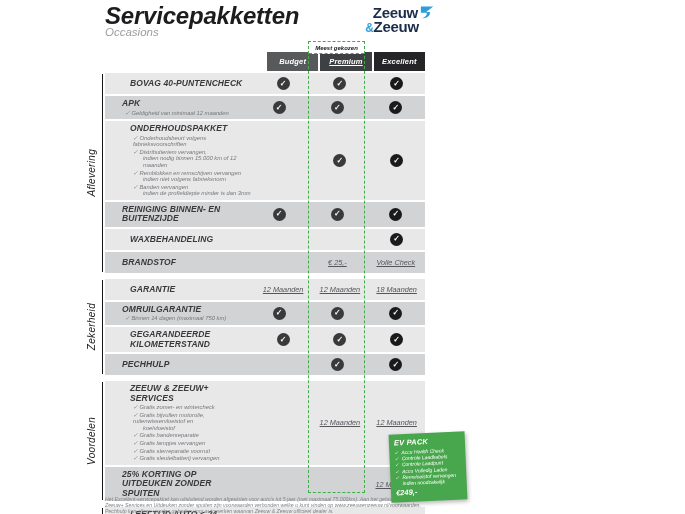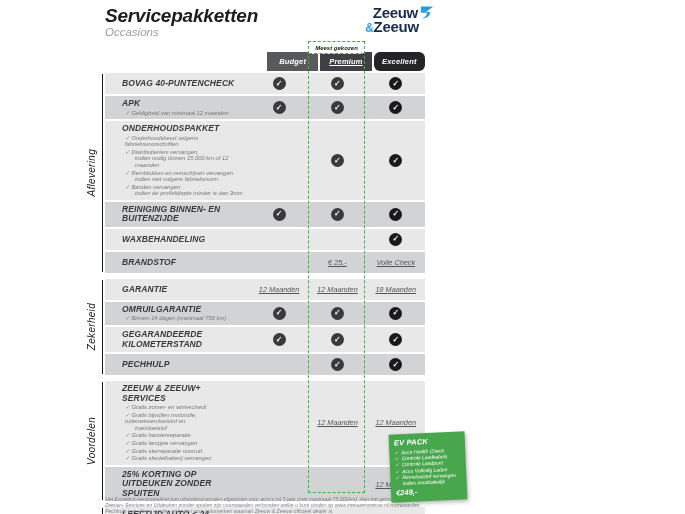--- a/index.html
+++ b/index.html
@@ -2,42 +2,42 @@
 <html style="--accent_green: #3fae49; --ev_green: #48a64c; --header_budget: #58595b; --header_premium: #3f4043; --header_excellent: #252527; --row_light: #e8e8e9; --row_dark: #d2d3d5; --check_circle: #3a3a3d; --check_circle_dark: #1a1a1c; --logo_navy: #1b2b49; --logo_blue: #2d9fd8;"><head>
 <meta charset="utf-8">
 <style>
   html,body{margin:0;padding:0;}
   body{
     width:685px;height:514px;position:relative;background:#ffffff;overflow:hidden;
     font-family:"Liberation Sans", sans-serif;
   }
   
   .title-block{position:absolute;left:105px;top:6px;}
-  .page-title{font-size:19px;font-weight:800;font-style:italic;color:#1c1c1e;letter-spacing:-0.2px;line-height:20px;}
+  .page-title{font-size:24px;font-weight:800;font-style:italic;color:#1c1c1e;letter-spacing:-0.2px;line-height:20px;}
   .page-subtitle{font-size:11.5px;font-style:italic;color:#9b9da0;line-height:13px;}
   .logo{position:absolute;left:350px;top:5px;width:84px;text-align:center;line-height:14px;}
   .logo-row1{font-size:15px;font-weight:800;color:var(--logo_navy,#1b2b49);letter-spacing:-0.3px;display:flex;justify-content:flex-end;align-items:center;}
   .logo-row2{font-size:15px;font-weight:800;color:var(--logo_navy,#1b2b49);letter-spacing:-0.3px;}
   .logo-amp{color:var(--logo_blue,#2d9fd8);font-size:12px;font-weight:800;}
   .z-icon{width:15px;height:15px;margin-left:1px;}
   
   .table{position:absolute;left:105px;top:41px;width:320px;}
   .premium-outline{position:absolute;left:203px;top:0;width:57px;height:452px;border:1px dashed var(--accent_green,#3fae49);box-sizing:border-box;pointer-events:none;z-index:6;}
   .badge{position:absolute;top:0;left:0;right:0;height:11px;background:#fff;border-bottom:1px dashed var(--accent_green,#3fae49);display:flex;align-items:center;justify-content:center;font-size:6px;font-weight:700;font-style:italic;color:#232326;}
   .header-row{display:flex;gap:2px;margin-left:145px;margin-top:11px;margin-bottom:2px;position:relative;z-index:2;}
   .hcell{width:56.3px;height:19px;display:flex;align-items:center;justify-content:center;color:#fff;font-size:7.5px;font-weight:700;font-style:italic;letter-spacing:0.2px;}
   .h0{background:var(--header_budget,#58595b);margin-left:17px;}
   .h1{background:var(--header_premium,#3f4043);text-decoration:underline;}
-  .h2{background:var(--header_excellent,#252527);border-radius:6px;}
+  .h2{background:var(--header_excellent,#252527);}
   .section{position:relative;margin-bottom:6px;}
   .side{position:absolute;left:-24px;top:1px;bottom:1px;width:21px;border-right:1.6px solid #161618;display:flex;align-items:center;justify-content:center;}
   .side span{writing-mode:vertical-rl;transform:rotate(180deg);font-size:10px;font-style:italic;font-weight:500;color:#1a1a1c;letter-spacing:0.3px;}
   .rows{display:flex;flex-direction:column;gap:2px;}
   .row{display:flex;align-items:center;min-height:21px;box-sizing:border-box;padding:3px 0;}
-  .row.light{background:var(--row_light,#e8e8e9);}
+  .row.light{background:var(--row_light,#e8e8e9);padding-left:8px;}
   .row.dark{background:var(--row_dark,#d2d3d5);}
   .section-kosten .row{min-height:24px;}
   .rlabel{width:145px;box-sizing:border-box;padding-left:17px;padding-right:4px;}
   .rtitle{font-size:8.5px;font-weight:700;font-style:italic;color:#39393c;letter-spacing:0.1px;line-height:9.5px;}
   .sub{font-size:5.8px;font-style:italic;color:#77787b;line-height:6.6px;padding-left:3px;margin-top:1px;}
   .sub.cont{padding-left:13px;margin-top:0;}
   .cell{width:58.3px;display:flex;align-items:center;justify-content:center;align-self:stretch;}
   .check{width:13px;height:13px;border-radius:50%;background:var(--check_circle,#3a3a3d);color:#fff;font-size:8px;font-weight:700;display:flex;align-items:center;justify-content:center;line-height:1;}
   .cell.c2 .check{background:var(--check_circle_dark,#1a1a1c);}
   .val{font-size:7.3px;font-style:italic;color:#55565a;white-space:nowrap;text-decoration:underline;}

